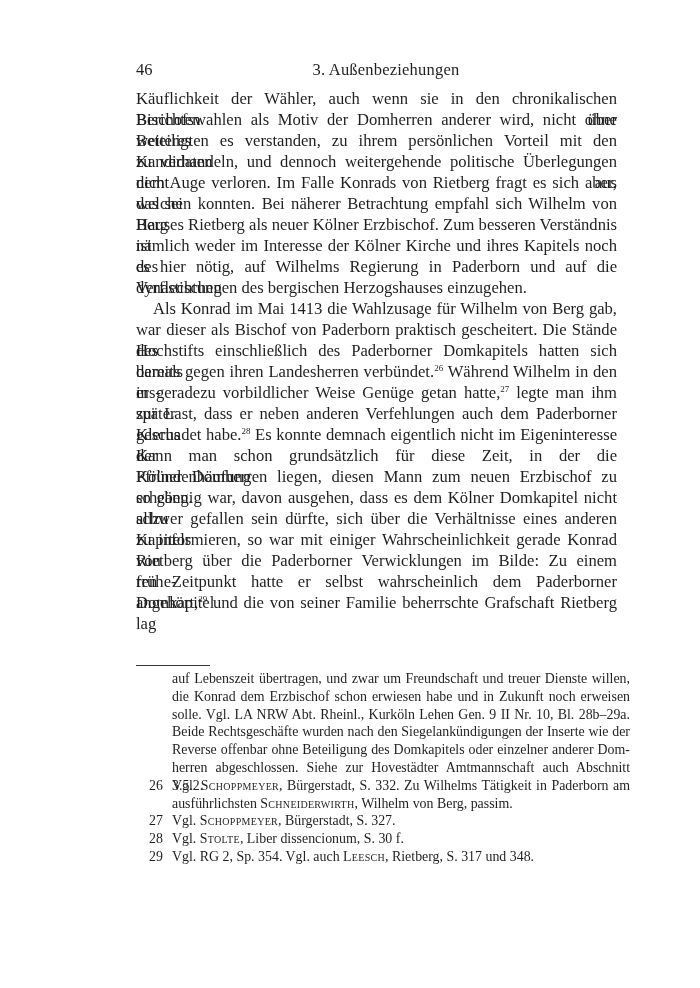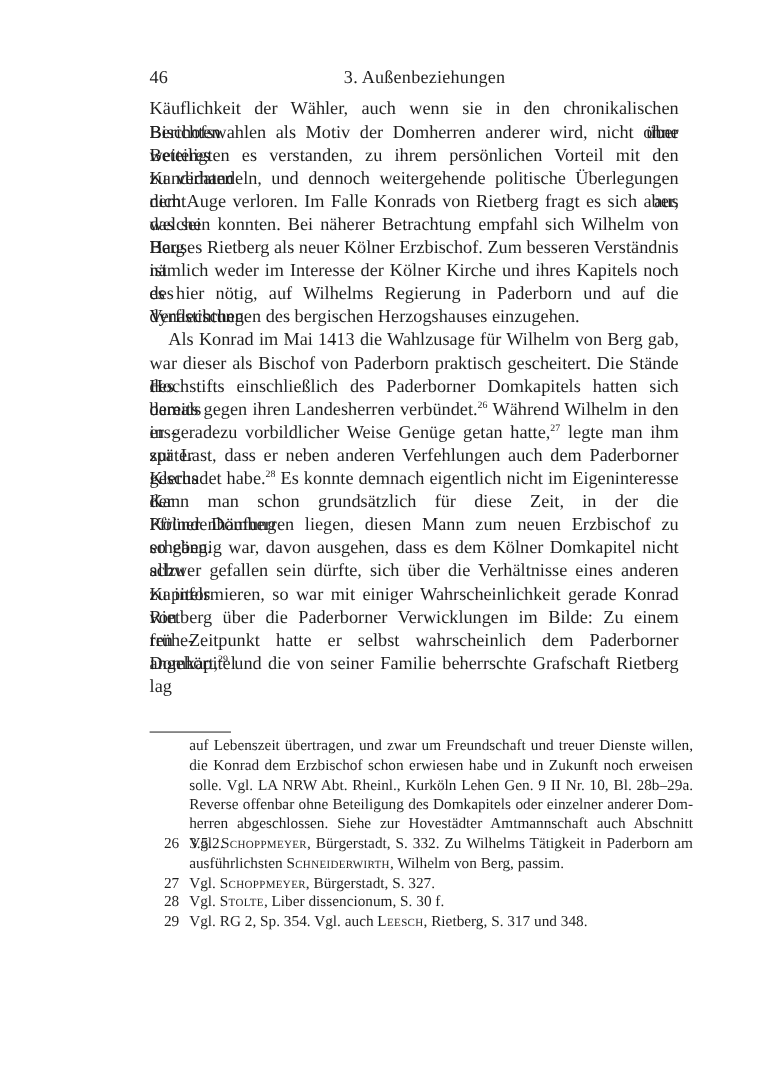--- a/index.html
+++ b/index.html
@@ -131,20 +131,23 @@
   <span class="fn-line">
       <span class="line-inner">auf Lebenszeit übertragen, und zwar um Freundschaft und treuer Dienste willen,</span>
     </span>
   <span class="fn-line">
       <span class="line-inner">die Konrad dem Erzbischof schon erwiesen habe und in Zukunft noch erweisen</span>
     </span>
   <span class="fn-line">
       <span class="line-inner">solle. Vgl. LA NRW Abt. Rheinl., Kurköln Lehen Gen. 9 II Nr. 10, Bl. 28b–29a.</span>
     </span>
   <span class="fn-line">
+      <span class="line-inner">Beide Rechtsgeschäfte wurden nach den Siegelankündigungen der Inserte wie der</span>
+    </span>
+  <span class="fn-line">
       <span class="line-inner">Reverse offenbar ohne Beteiligung des Domkapitels oder einzelner anderer Dom-</span>
     </span>
   <span class="fn-line last">
       <span class="line-inner">herren abgeschlossen. Siehe zur Hovestädter Amtmannschaft auch Abschnitt 3.5.2.</span>
     </span>
 
   <span class="fn-line">
     <span class="fn-num">26</span>
     <span class="line-inner"><span>Vgl. </span><span class="sc">Schoppmeyer</span><span>, Bürgerstadt, S. 332. Zu Wilhelms Tätigkeit in Paderborn am</span></span>
   </span>

